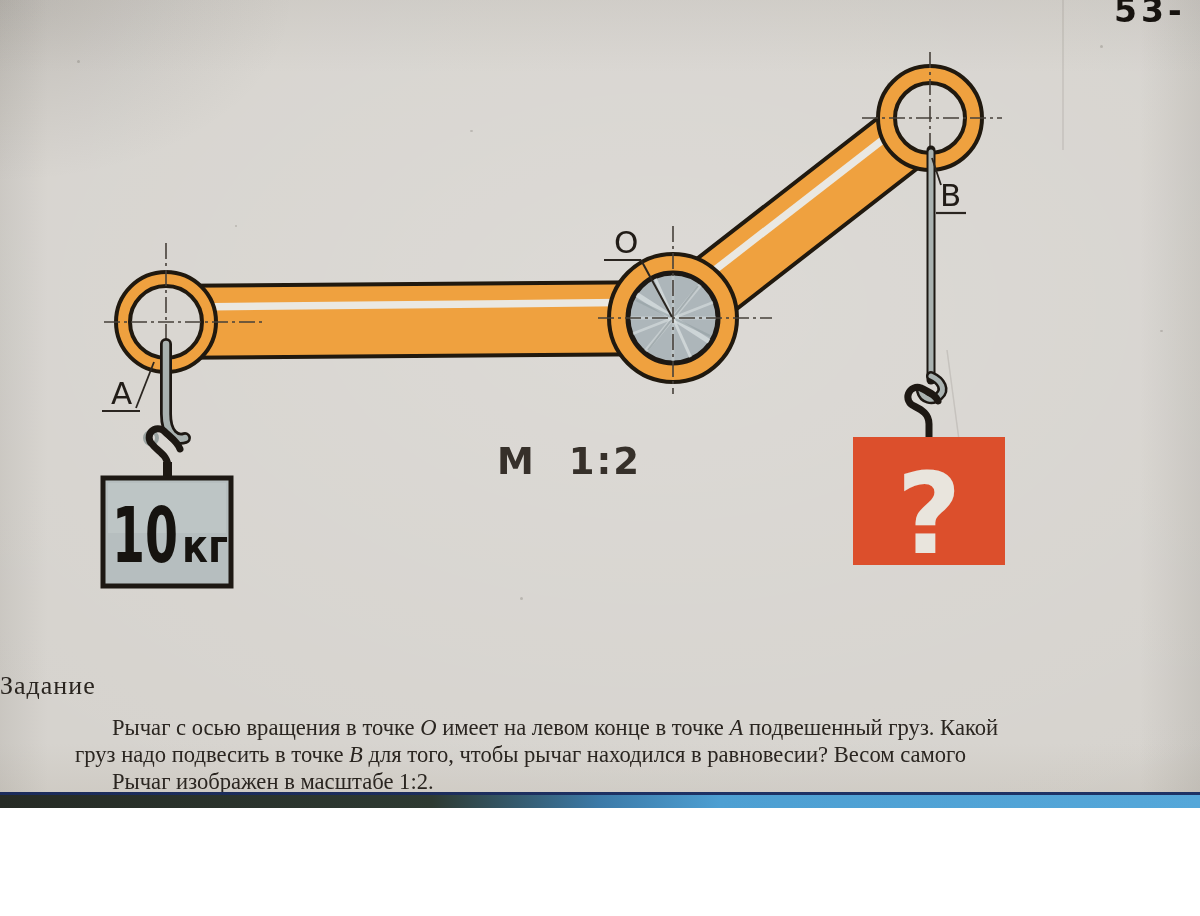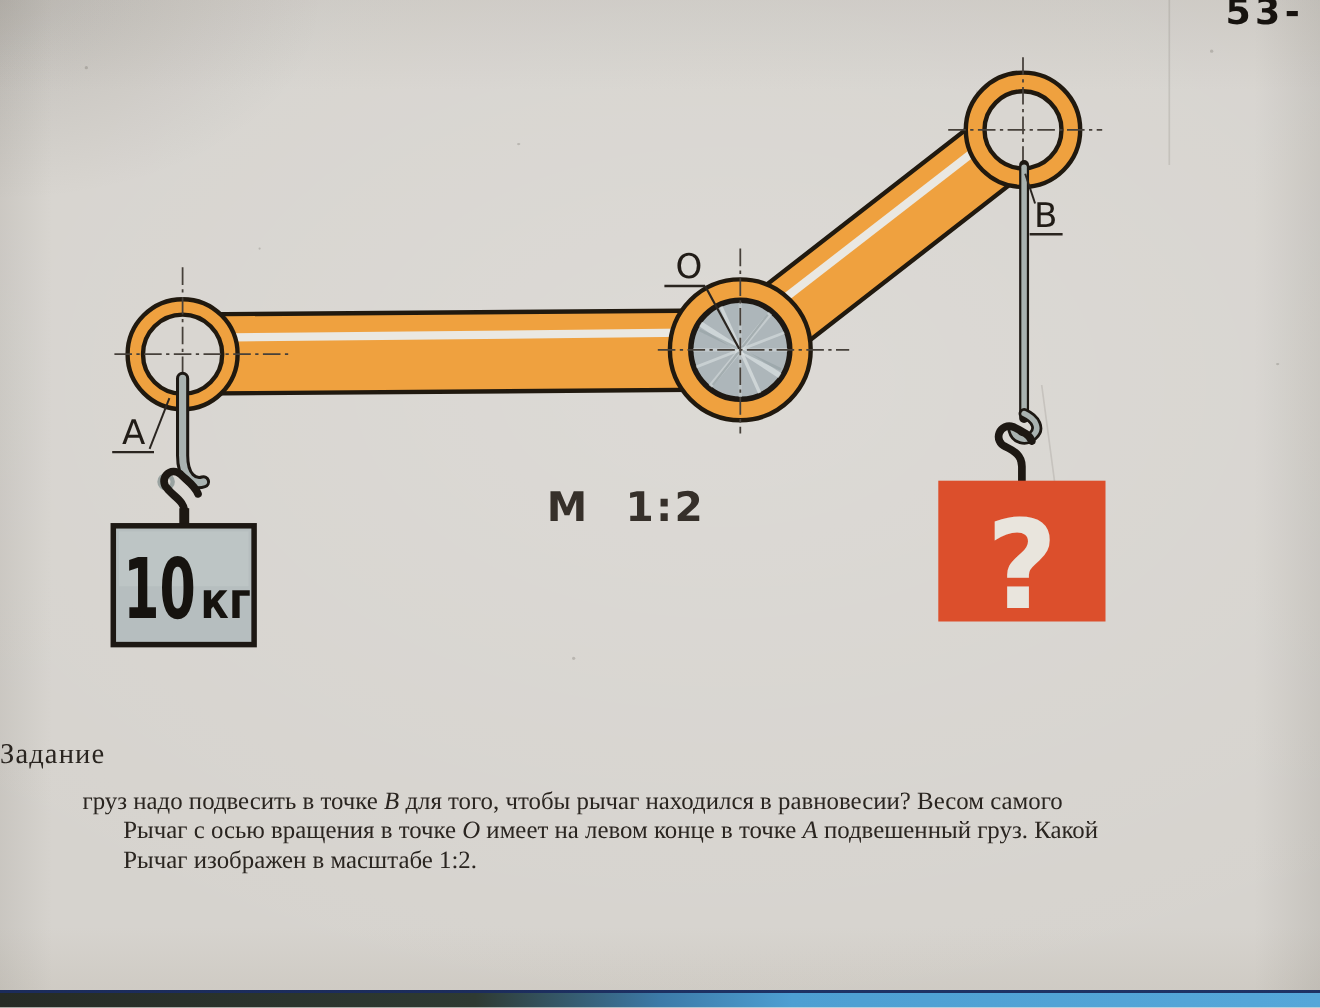--- a/index.html
+++ b/index.html
@@ -1,17 +1,17 @@
 <!DOCTYPE html>
 <html><head>
 <meta charset="utf-8">
 <style>
   html,body{margin:0;padding:0;}
   body{width:1200px;height:916px;overflow:hidden;font-family:"Liberation Serif",serif;}
-  .page{position:relative;width:1200px;height:916px;
+  .page{position:relative;width:1200px;height:808px;
     background-color:#d6d3ce;
     background-image:
       radial-gradient(1500px 950px at 55% 38%, rgba(255,255,255,0.16), rgba(0,0,0,0) 62%),
       radial-gradient(420px 260px at 0% 0%, rgba(60,55,48,0.14), rgba(0,0,0,0) 70%),
       linear-gradient(180deg, rgba(120,114,104,0.10), rgba(0,0,0,0) 9%),
       linear-gradient(90deg, rgba(90,85,75,0.10), rgba(0,0,0,0) 4%, rgba(0,0,0,0) 95%, rgba(90,85,75,0.12)),
       linear-gradient(0deg, rgba(150,138,115,0.14), rgba(0,0,0,0) 8%);
   }
   .corner-number{position:absolute;top:-9px;left:1114px;width:96px;
     font-family:"DejaVu Sans",sans-serif;font-weight:bold;font-size:33px;color:#17130f;
@@ -138,22 +138,22 @@
       <line x1="932" y1="158" x2="941" y2="185" stroke="#2a2520" stroke-width="1.8"></line>
       <line x1="936" y1="213" x2="966" y2="213" stroke="#2a2520" stroke-width="2.2"></line>
       <text x="940" y="206" font-family="DejaVu Sans, sans-serif" font-size="31" fill="#211c17">В</text>
     </g>
 
     <text x="497" y="474" font-family="DejaVu Sans, sans-serif" font-weight="bold" font-size="37" fill="#36302a" style="word-spacing:18px;letter-spacing:2px">М 1:2</text>
   </svg>
 
   <div class="task-heading">Задание</div>
   <div class="task-text">
+    <div class="line indent"><span>Рычаг с осью вращения в точке </span><span class="it">О</span><span> имеет на левом конце в точке </span><span class="it">А</span><span> подвешенный груз. Какой</span></div>
     <div class="line"><span>груз надо подвесить в точке </span><span class="it">В</span><span>  для того, чтобы рычаг находился в равновесии? Весом самого</span></div>
-    <div class="line indent"><span>Рычаг с осью вращения в точке </span><span class="it">О</span><span> имеет на левом конце в точке </span><span class="it">А</span><span> подвешенный груз. Какой</span></div>
     <div class="line indent"><span>Рычаг изображен в масштабе 1:2.</span></div>
   </div>
 
   <div class="speck" style="left:77px;top:60px;width:3px;height:3px"></div>
   <div class="speck" style="left:470px;top:130px;width:3px;height:2px"></div>
   <div class="speck" style="left:1100px;top:45px;width:3px;height:3px"></div>
   <div class="speck" style="left:520px;top:597px;width:3px;height:3px"></div>
   <div class="speck" style="left:235px;top:225px;width:2px;height:2px"></div>
   <div class="speck" style="left:1160px;top:330px;width:3px;height:2px"></div>
 

